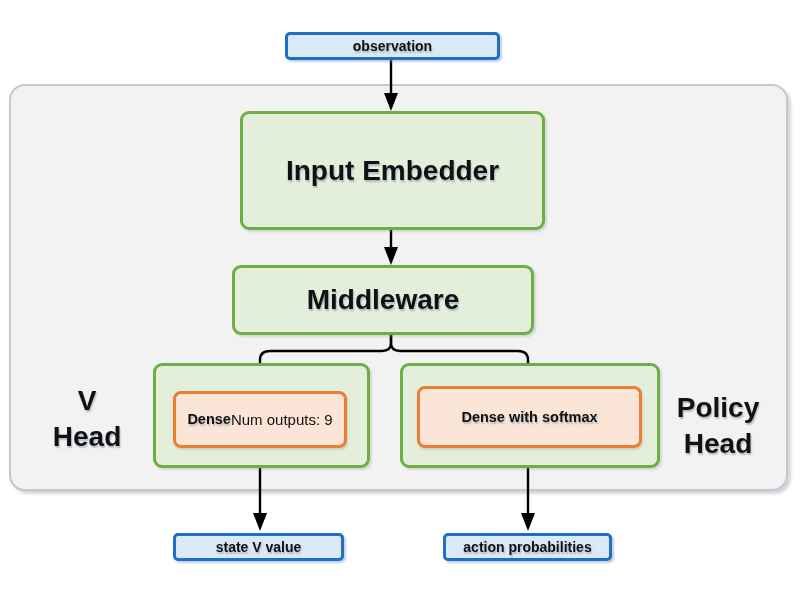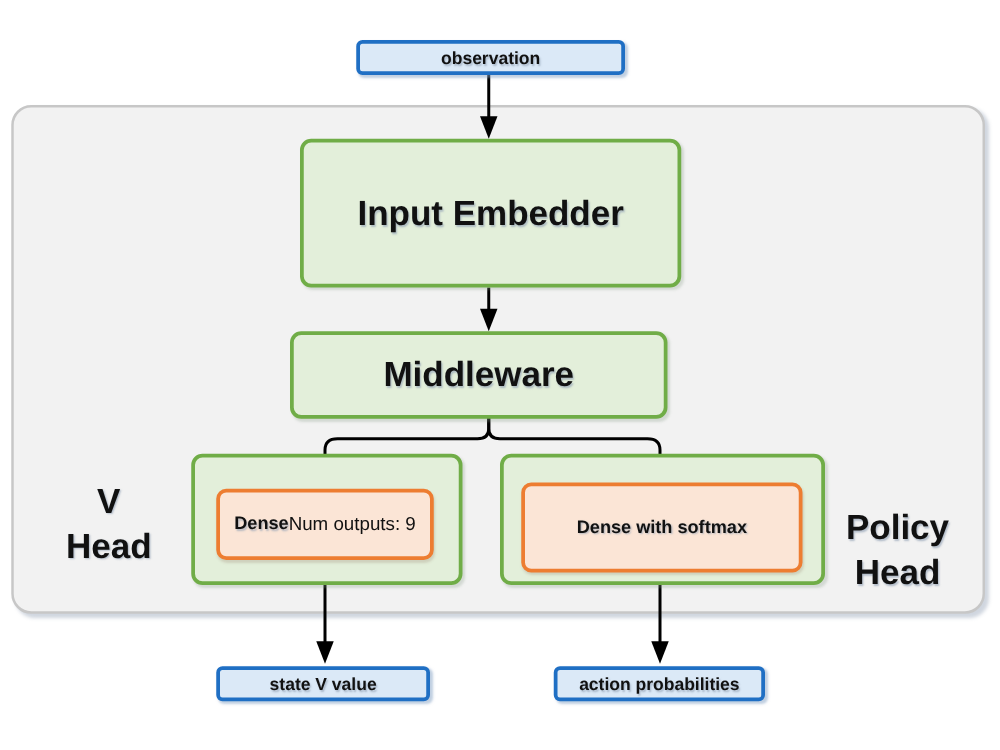--- a/index.html
+++ b/index.html
@@ -79,30 +79,30 @@
     <span class="shadowed">Middleware</span>
   </div>
 
   <div class="node green" style="left:153px;top:363px;width:217px;height:105px;"></div>
   <div class="node orange" style="left:173px;top:391px;width:174px;height:57px;">
     <span class="title shadowed">Dense</span>
     <span class="subtitle">Num outputs: 9</span>
   </div>
 
   <div class="node green" style="left:400px;top:363px;width:260px;height:105px;"></div>
-  <div class="node orange" style="left:417px;top:386px;width:225px;height:72px;">
+  <div class="node orange" style="left:417px;top:386px;width:225px;height:62px;">
     <span class="title shadowed">Dense with softmax</span>
   </div>
 
   <div class="head-label shadowed" style="left:27px;top:383px;width:120px;">
     <div>V</div>
     <div>Head</div>
   </div>
 
-  <div class="head-label shadowed" style="left:658px;top:404px;width:120px;text-align:center;">
+  <div class="head-label shadowed" style="left:658px;top:390px;width:120px;text-align:center;">
     <div>Policy</div>
     <div>Head</div>
   </div>
 
   <div class="node blue" style="left:173px;top:533px;width:171px;height:28px;">
     <span class="shadowed">state V value</span>
   </div>
 
   <div class="node blue" style="left:443px;top:533px;width:169px;height:28px;">
     <span class="shadowed">action probabilities</span>

